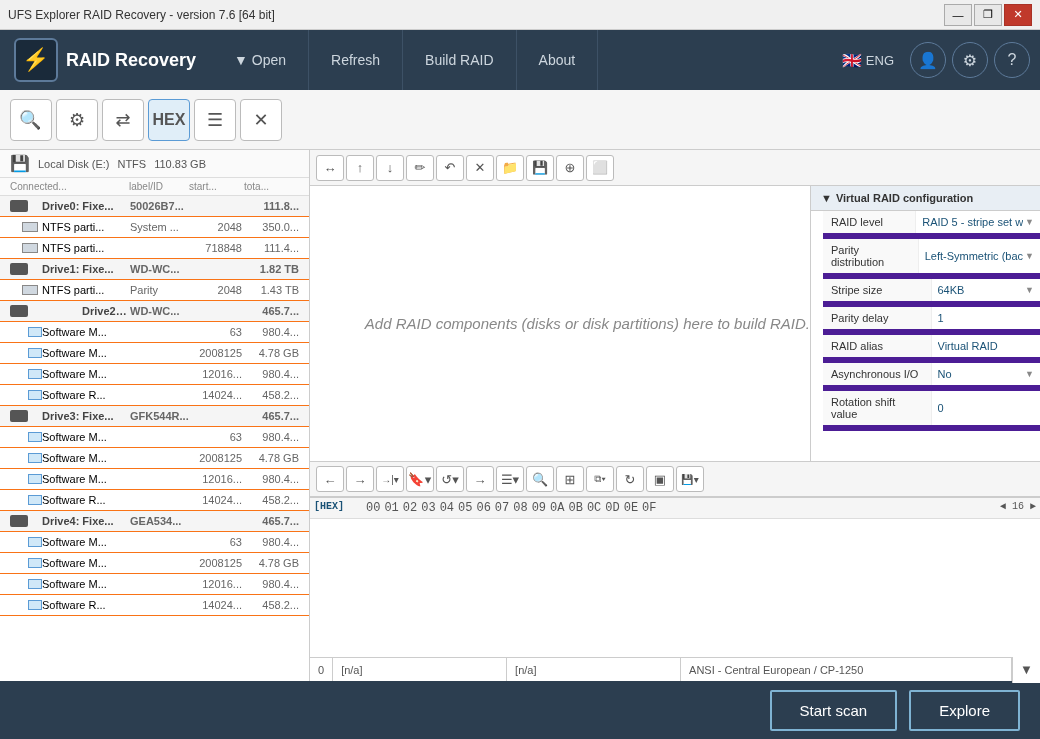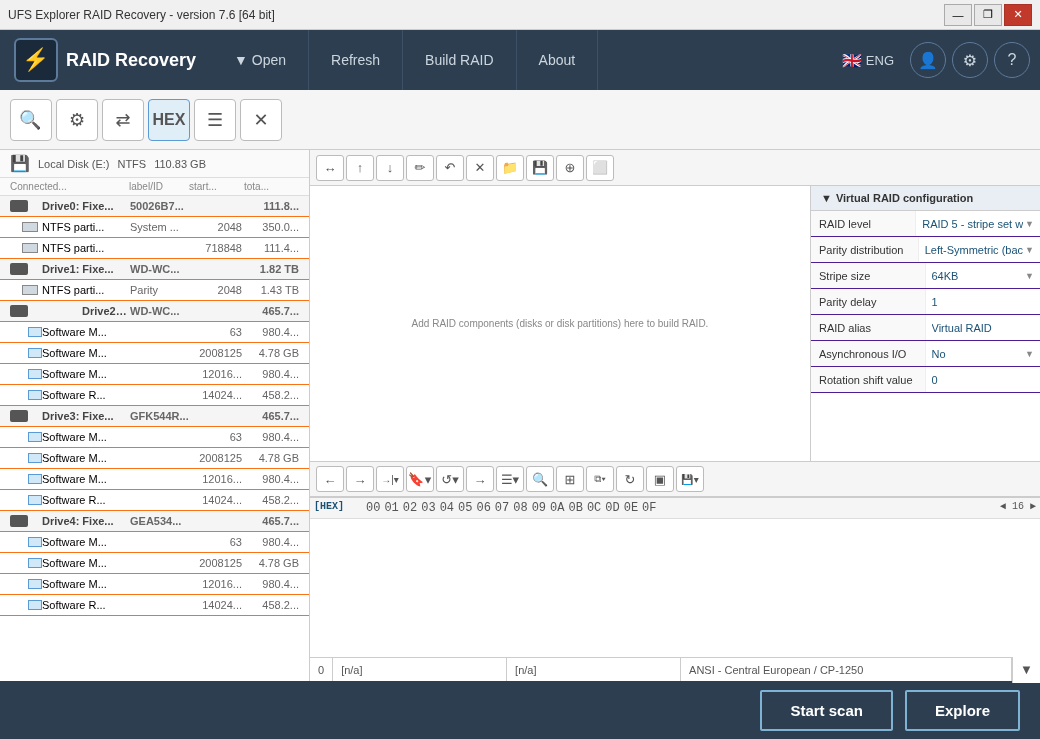--- a/index.html
+++ b/index.html
@@ -203,23 +203,24 @@
     }
     .raid-table-header div {
       padding: 5px 8px;
       border-right: 1px solid #bbb;
     }
     .raid-table-body {
       flex: 1;
       background: white;
       display: flex;
       align-items: center;
-      justify-content: center;
+      justify-content: flex-end;
       color: #888;
-      font-size: 10px;
+      font-size: 15px;
+      font-style: italic;
     }
 
     
     .raid-config {
       width: 230px;
       min-width: 230px;
       border-left: 1px solid #ccc;
       background: white;
       display: flex;
       flex-direction: column;
@@ -229,23 +230,24 @@
       padding: 6px 10px;
       font-size: 11px;
       font-weight: bold;
       color: #333;
       border-bottom: 1px solid #ccc;
       display: flex; align-items: center; gap: 4px;
     }
     .raid-config-row {
       display: grid;
       grid-template-columns: 1fr 1fr;
-      border-bottom: 1px solid #4c1d95;
+      border-bottom: 6px solid #4c1d95;
       font-size: 11px;
       min-height: 26px;
+      margin-left: 12px;
     }
     .raid-config-label {
       padding: 5px 8px;
       color: #333;
       background: #f9f9f9;
       border-right: 1px solid #eee;
       display: flex; align-items: center;
     }
     .raid-config-value {
       padding: 5px 6px;
@@ -319,21 +321,21 @@
       justify-content: flex-end;
       padding: 0 20px;
       gap: 12px;
     }
     .bottom-btn {
       padding: 10px 28px;
       background: transparent;
       border: 2px solid #7fb3d3;
       color: white;
       font-size: 15px;
-      font-weight: bold;
+      font-weight: normal;
       cursor: pointer;
       border-radius: 2px;
     }
 
     .left-scroll-area {
       display: flex;
       flex: 1;
       overflow: hidden;
     }
     .left-list-content {

